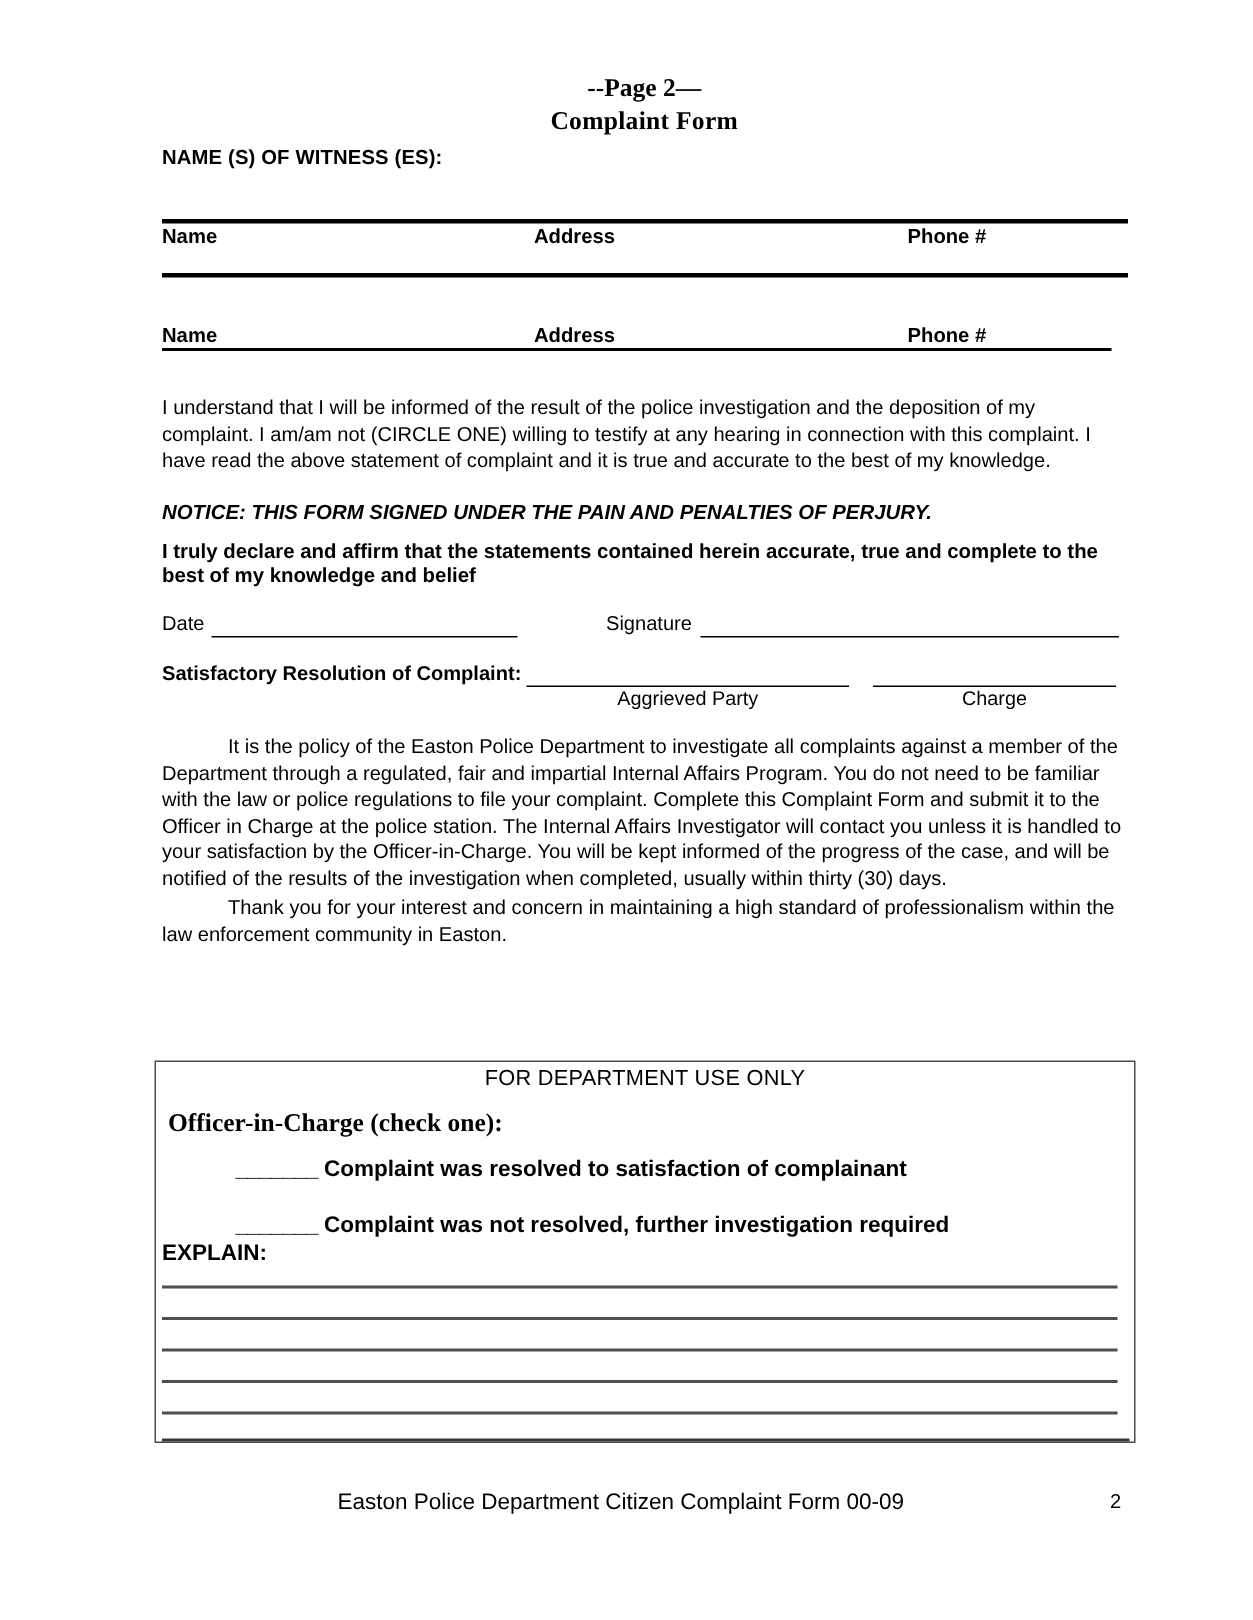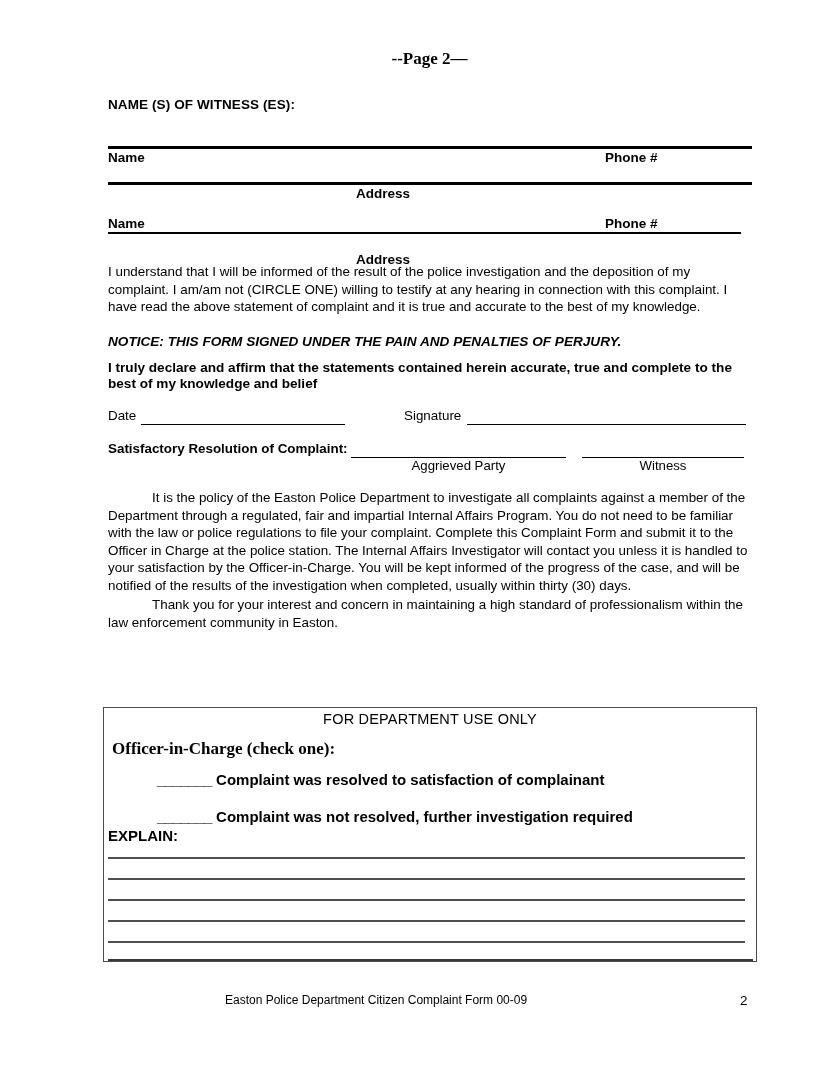--- a/index.html
+++ b/index.html
@@ -62,21 +62,21 @@
     width: 645px;
     font-size: 13.5px;
     font-weight: bold;
   }
   .wt-cell {
     position: absolute;
     top: 0;
     white-space: nowrap;
   }
   .wt-c1 { left: 0px; }
-  .wt-c2 { left: 248px; margin-top: 36px; }
+  .wt-c2 { left: 248px; }
   .wt-c3 { left: 497px; }
 
   
   .para {
     position: absolute;
     left: 96px;
     width: 642px;
     font-size: 13.4px;
     line-height: 17.6px;
     text-align: left;
@@ -174,36 +174,37 @@
   .explain-line.last {
     width: 645px;
     background: #3a3a3a;
   }
 
   
   .footer-text {
     position: absolute;
     left: 213px;
     top: 993px;
-    font-size: 12px;
+    font-size: 15px;
   }
   .footer-page {
     position: absolute;
     left: 728px;
     top: 993px;
     font-size: 13.4px;
   }
 </style>
 </head>
 <body>
 
 <div class="page">
 
   <div class="title-block">
     <div>--Page 2—</div>
+    <div class="title-line2">Complaint Form</div>
   </div>
 
   <div class="witness-heading">NAME (S) OF WITNESS (ES):</div>
 
   <div class="wt-rule thick" style="left:96px; top:146px; width:644px;"></div>
   <div class="wt-row" style="top:150px;">
     <span class="wt-cell wt-c1">Name</span>
     <span class="wt-cell wt-c2">Address</span>
     <span class="wt-cell wt-c3">Phone #</span>
   </div>
@@ -227,21 +228,21 @@
     <span class="sig-line" style="left:129px; top:16px; width:204px;"></span>
     <span class="sig-label" style="left:392px; top:0;">Signature</span>
     <span class="sig-line" style="left:455px; top:16px; width:279px;"></span>
   </div>
 
   <div class="sig-row" style="left:0px; top:441px; width:835px; height:32px;padding-left:44px;">
     <span class="sig-label bold" style="left:96px; top:0;">Satisfactory Resolution of Complaint:</span>
     <span class="sig-line" style="left:339px; top:16px; width:215px;"></span>
     <span class="sig-caption" style="left:339px; top:17px; width:215px;">Aggrieved Party</span>
     <span class="sig-line" style="left:570px; top:16px; width:162px;"></span>
-    <span class="sig-caption" style="left:570px; top:17px; width:162px;">Witness</span>
+    <span class="sig-caption" style="left:570px; top:17px; width:162px;">Charge</span>
   </div>
 
   <div class="para indent-first" style="top:489px;">It is the policy of the Easton Police Department to investigate all complaints against a member of the Department through a regulated, fair and impartial Internal Affairs Program.  You do not need to be familiar with the law or police regulations to file your complaint.  Complete this Complaint Form and submit it to the Officer in Charge at the police station.  The Internal Affairs Investigator will contact you unless it is handled to your satisfaction by the Officer-in-Charge.  You will be kept informed of the progress of the case, and will be notified of the results of the investigation when completed, usually within thirty (30) days.</div>
   <div class="para indent-first" style="top:596px;">Thank you for your interest and concern in maintaining a high standard of professionalism within the law enforcement community in Easton.</div>
 
   <div class="dept-box"></div>
   <div class="dept-title">FOR DEPARTMENT USE ONLY</div>
   <div class="dept-officer">Officer-in-Charge (check one):</div>
 
   <div class="dept-check" style="top:771px;">

